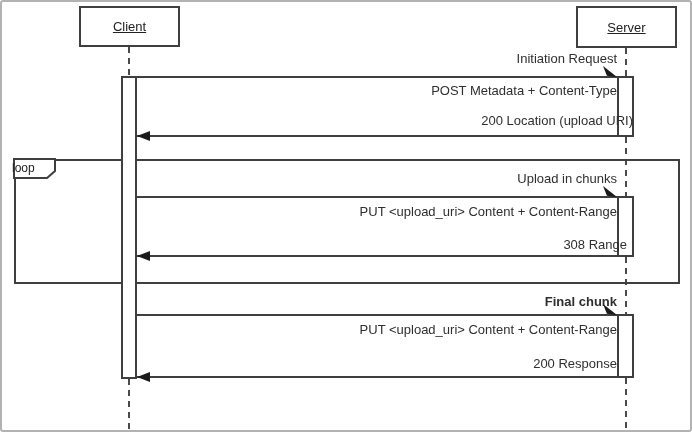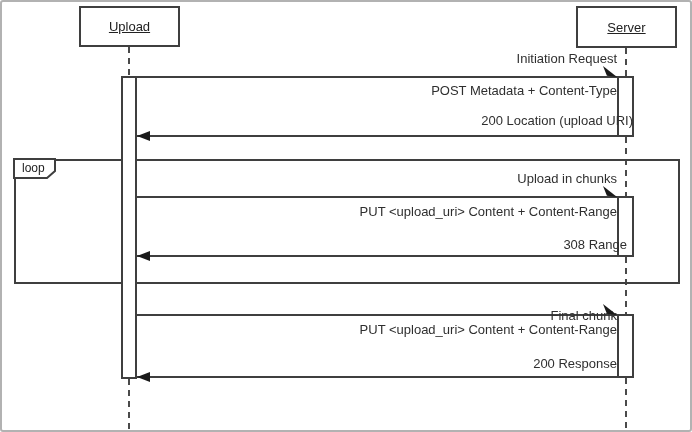--- a/index.html
+++ b/index.html
@@ -43,21 +43,21 @@
   }
   .loop-frame{
     position:absolute;
     left:12px;top:157px;width:666px;height:125px;
     box-sizing:border-box;
     border:2px solid #3f3f3f;
     z-index:1;
   }
   .loop-tab-svg{position:absolute;left:11px;top:156px;z-index:3;}
   .loop-tab-text{
-    position:absolute;left:20px;top:159px;
+    position:absolute;left:10px;top:159px;
     font-size:12px;color:#222;z-index:4;
   }
   .msg-line{
     position:absolute;
     left:135px;width:480px;height:2px;
     background:#3f3f3f;
     z-index:3;
   }
   .arrow-req{
     position:absolute;
@@ -82,21 +82,21 @@
     z-index:4;
     white-space:nowrap;
   }
 </style>
 </head>
 <body>
 
 <div class="diagram">
 
   <div class="actor" style="left:77px;top:4px;">
-    <span class="lbl">Upload</span>
+    <span class="lbl">Client</span>
   </div>
   <div class="actor" style="left:574px;top:4px;height:42px;">
     <span class="lbl">Server</span>
   </div>
 
   <div class="lifeline" style="left:126px;top:45px;height:29px;"></div>
   <div class="lifeline" style="left:126px;top:377px;height:50px;"></div>
   <div class="lifeline" style="left:623px;top:46px;height:29px;"></div>
   <div class="lifeline" style="left:623px;top:135px;height:60px;"></div>
   <div class="lifeline" style="left:623px;top:255px;height:58px;"></div>
@@ -122,21 +122,21 @@
   <div class="arrow-rep" style="top:129px;"></div>
 
   <div class="msg" style="top:169px;">Upload in chunks</div>
   <div class="msg-line" style="top:194px;"></div>
   <div class="arrow-req" style="left:601px;top:184px;"></div>
   <div class="msg" style="top:202px;">PUT &lt;upload_uri&gt; Content + Content-Range</div>
   <div class="msg" style="top:235px;padding-left:10px;">308 Range</div>
   <div class="msg-line" style="top:253px;"></div>
   <div class="arrow-rep" style="top:249px;"></div>
 
-  <div class="msg" style="top:306px;">Final chunk</div>
+  <div class="msg" style="top:292px;font-weight:bold;">Final chunk</div>
   <div class="msg-line" style="top:312px;"></div>
   <div class="arrow-req" style="left:601px;top:302px;"></div>
   <div class="msg" style="top:320px;">PUT &lt;upload_uri&gt; Content + Content-Range</div>
   <div class="msg" style="top:354px;">200 Response</div>
   <div class="msg-line" style="top:374px;"></div>
   <div class="arrow-rep" style="top:370px;"></div>
 
 </div>
 
 </body></html>

